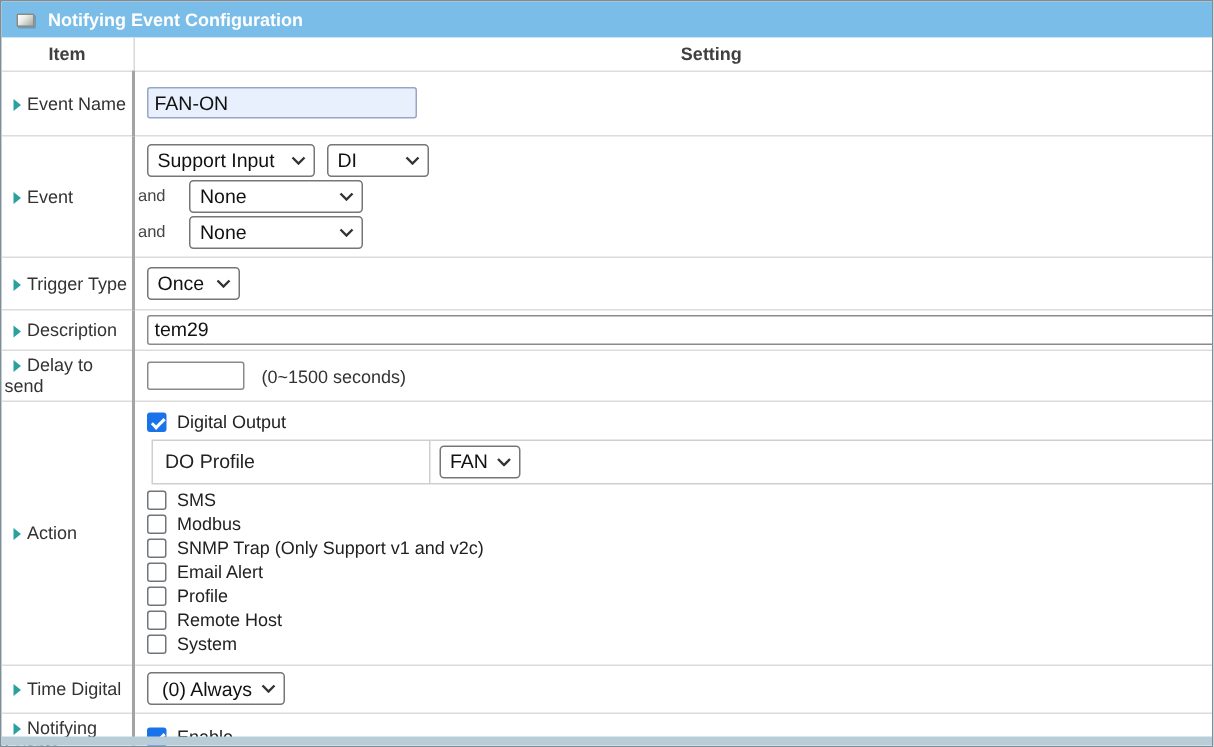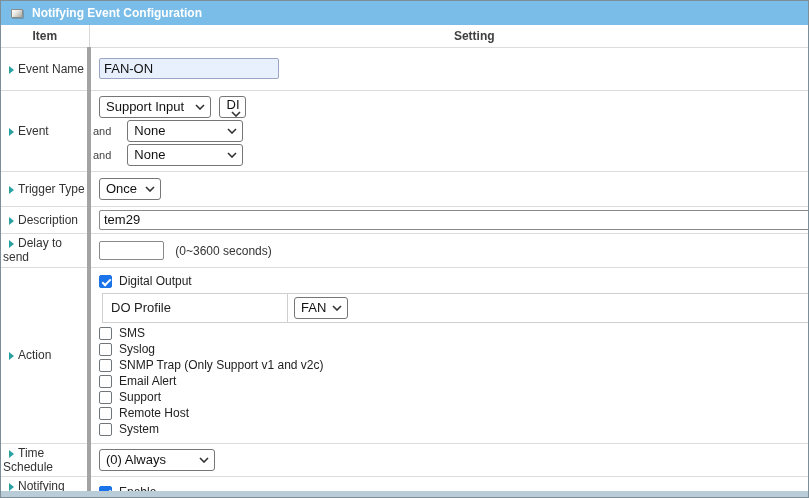--- a/index.html
+++ b/index.html
@@ -25,21 +25,21 @@
   .title-text { margin-left:9px; color:#fff; font-weight:bold; font-size:12px; }
 
   
   .content { width:807px; overflow:hidden; background:#fff; }
   table.cfg { width:858px; border-collapse:collapse; table-layout:fixed; background:#fff; }
   col.col-item { width:88px; }
   tr { border-bottom:1px solid #dcdcdc; }
   th { font-weight:bold; text-align:center; height:22px; font-size:12px; color:#404040; }
   td { vertical-align:middle; }
   td.item {
-    border-right:4px solid #a3a3a3; padding:2px 2px 2px 2px;
+    border-right:2px solid #a3a3a3; padding:2px 2px 2px 2px;
     color:#333; line-height:14px;
   }
   td.setting { padding:3px 4px 3px 8px; }
 
   .arrow {
     display:inline-block; width:0; height:0; margin:0 4px 0 6px;
     border-left:5px solid var(--arrow,#2aa0a0);
     border-top:4px solid transparent; border-bottom:4px solid transparent;
     vertical-align:-1px;
   }
@@ -128,21 +128,21 @@
       <tr style="height:67px;">
         <td class="item"><span class="arrow"></span><span>Event</span></td>
         <td class="setting">
           <div class="ev-line">
             <span class="select" style="width:112px;">
               <span class="select-value">Support Input</span>
               <svg width="10" height="6" viewBox="0 0 10 6">
                     <path d="M1 1l4 4 4-4" stroke="#333" fill="none" stroke-width="1.6"></path>
                   </svg>
             </span>
-            <span class="select" style="width:27px; margin-left:8px;flex-direction:column;">
+            <span class="select" style="width:68px; margin-left:8px;">
               <span class="select-value">DI</span>
               <svg width="10" height="6" viewBox="0 0 10 6">
                     <path d="M1 1l4 4 4-4" stroke="#333" fill="none" stroke-width="1.6"></path>
                   </svg>
             </span>
           </div>
           <div class="ev-line and-line">
             <span class="and-label">and</span>
             <span class="select" style="width:116px;">
               <span class="select-value">None</span>
@@ -179,21 +179,21 @@
         <td class="item"><span class="arrow"></span><span>Description</span></td>
         <td class="setting">
           <input class="txt" style="width: 755px; height: 20px;" value="tem29">
         </td>
       </tr>
 
       <tr style="height:34px;">
         <td class="item"><span class="arrow"></span><span>Delay to send</span></td>
         <td class="setting">
           <input class="txt" style="width: 65px; height: 19px;" value="">
-          <span class="hint">(0~3600 seconds)</span>
+          <span class="hint">(0~1500 seconds)</span>
         </td>
       </tr>
 
       <tr style="height:149px;">
         <td class="item"><span class="arrow"></span><span>Action</span></td>
         <td class="setting" style="padding-top:5px; padding-bottom:5px;">
           <div class="opt-line" style="line-height:17px;">
             <span class="cb checked"></span>
             <span class="opt-label">Digital Output</span>
           </div>
@@ -207,49 +207,49 @@
                     </svg>
               </span>
             </div>
           </div>
           <div class="opt-line">
             <span class="cb"></span>
             <span class="opt-label">SMS</span>
           </div>
           <div class="opt-line">
             <span class="cb"></span>
-            <span class="opt-label">Syslog</span>
+            <span class="opt-label">Modbus</span>
           </div>
           <div class="opt-line">
             <span class="cb"></span>
             <span class="opt-label">SNMP Trap (Only Support v1 and v2c)</span>
           </div>
           <div class="opt-line">
             <span class="cb"></span>
             <span class="opt-label">Email Alert</span>
           </div>
           <div class="opt-line">
             <span class="cb"></span>
-            <span class="opt-label">Support</span>
+            <span class="opt-label">Profile</span>
           </div>
           <div class="opt-line">
             <span class="cb"></span>
             <span class="opt-label">Remote Host</span>
           </div>
           <div class="opt-line">
             <span class="cb"></span>
             <span class="opt-label">System</span>
           </div>
         </td>
       </tr>
 
       <tr style="height:32px;">
-        <td class="item"><span class="arrow"></span><span>Time Schedule</span></td>
-        <td class="setting">
-          <span class="select" style="width:116px;">
+        <td class="item"><span class="arrow"></span><span>Time Digital</span></td>
+        <td class="setting">
+          <span class="select" style="width:92px;justify-content:flex-end;">
             <span class="select-value">(0) Always</span>
             <svg width="10" height="6" viewBox="0 0 10 6">
                   <path d="M1 1l4 4 4-4" stroke="#333" fill="none" stroke-width="1.6"></path>
                 </svg>
           </span>
         </td>
       </tr>
 
       <tr style="height:33px;">
         <td class="item"><span class="arrow"></span><span>Notifying Events</span></td>

